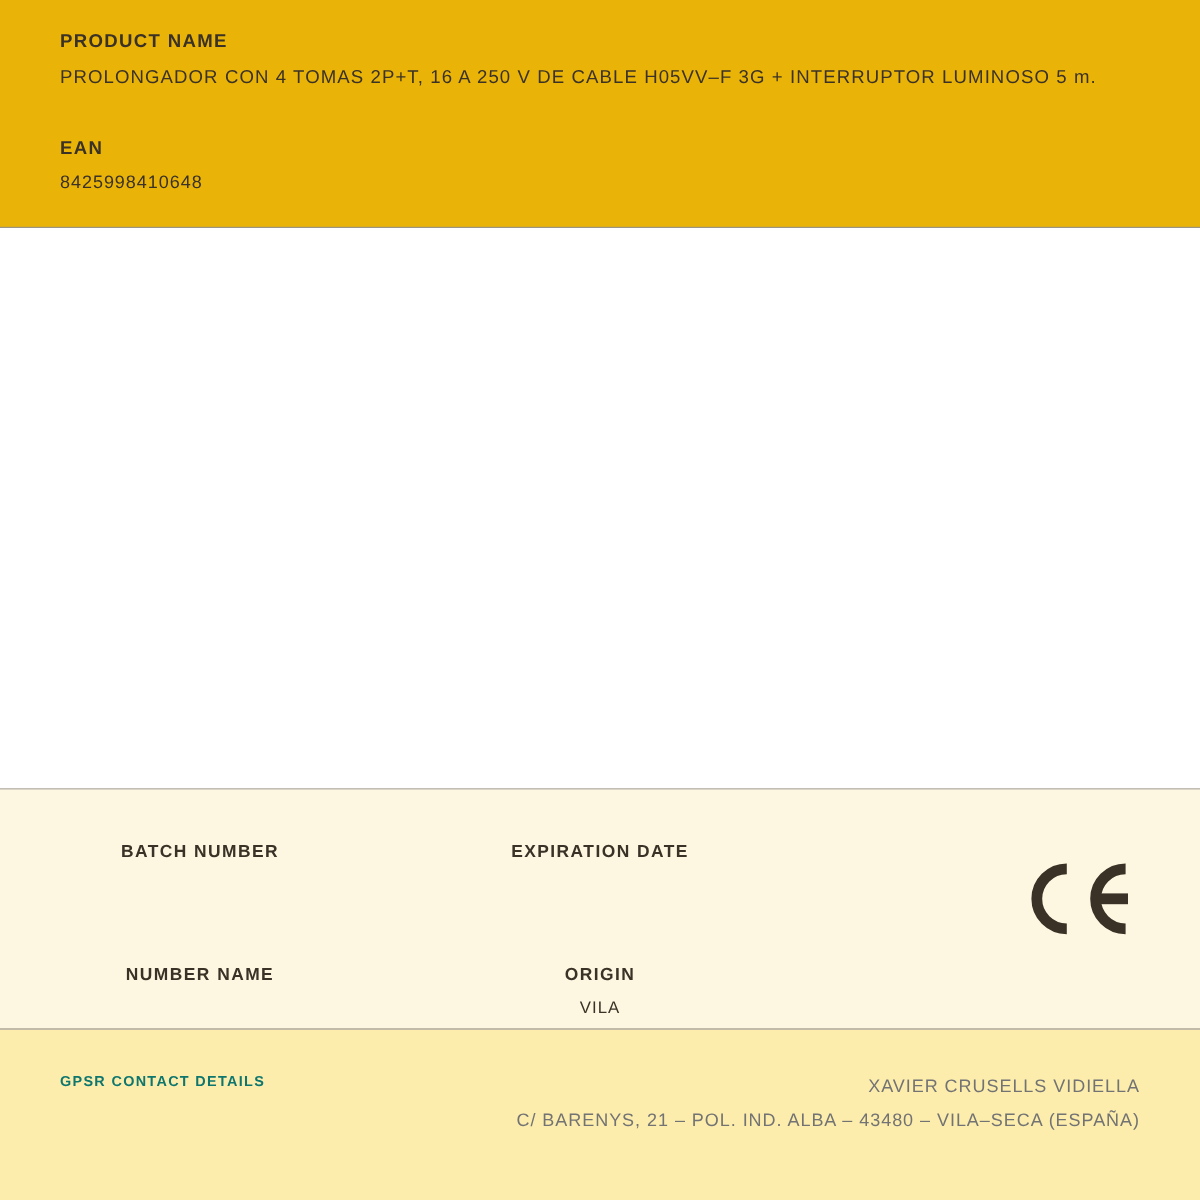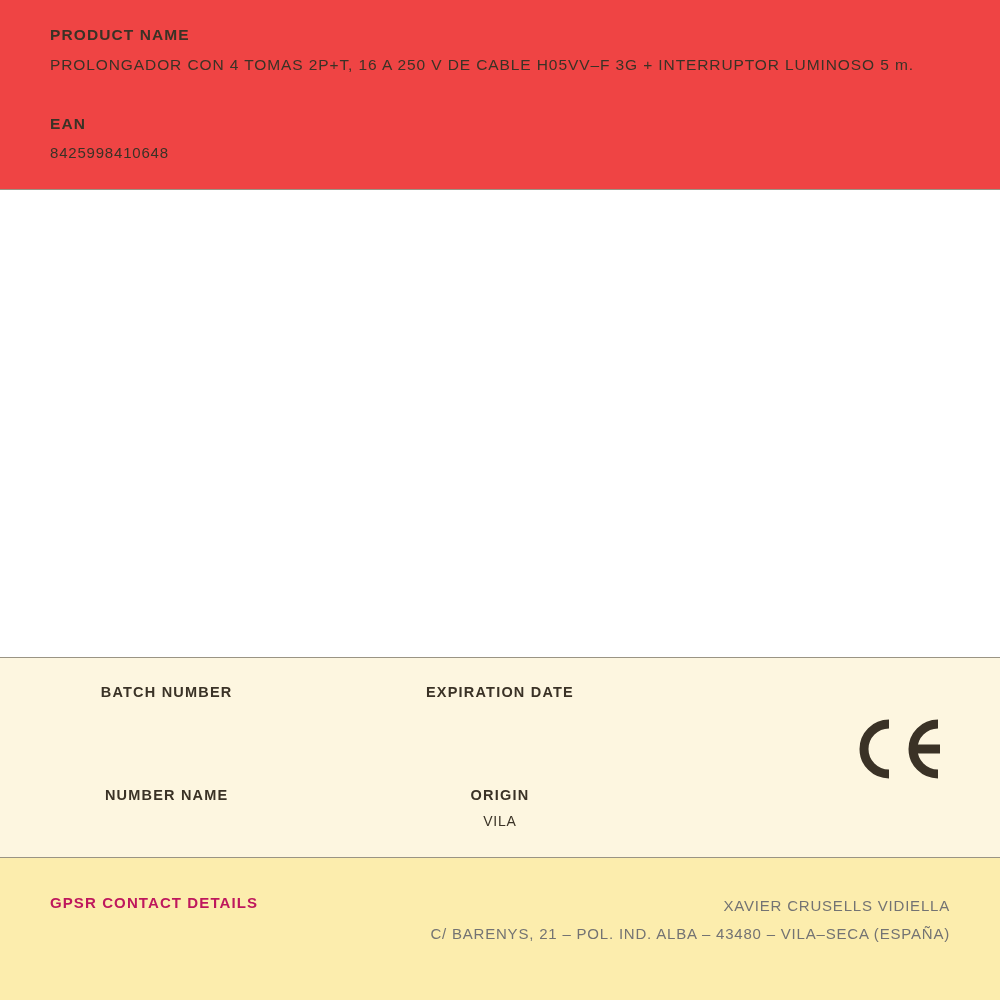--- a/index.html
+++ b/index.html
@@ -18,21 +18,21 @@
   .sheet {
     width: 1000px;
     height: 1000px;
     display: flex;
     flex-direction: column;
     position: relative;
   }
 
   
   .header {
-    background: #ef4444;
+    background: #eab308;
     padding: 26px 50px 22px 50px;
     border-bottom: 1px solid #9a9484;
     height: 190px;
   }
   .field-label {
     font-size: 15.5px;
     font-weight: bold;
     letter-spacing: 1.1px;
     color: #3a3226;
     margin: 0 0 10px 0;
@@ -60,21 +60,21 @@
     border-bottom: 1px solid #9a9484;
     position: relative;
   }
 
   
   .info {
     background: #fdf6e0;
     border-bottom: 1px solid #9a9484;
     height: 200px;
     position: relative;
-    padding-top: 26px;
+    padding-top: 44px;
   }
   .info-grid {
     display: flex;
     width: 100%;
   }
   .info-col {
     width: 33.333%;
     text-align: center;
   }
   .info-col.spacer { width: 33.333%; }
@@ -106,24 +106,24 @@
   
   .footer {
     background: #fcedad;
     height: 142px;
     padding: 34px 50px 0 50px;
     display: flex;
     justify-content: space-between;
     align-items: flex-start;
   }
   .gpsr-label {
-    font-size: 15px;
+    font-size: 12px;
     font-weight: bold;
     letter-spacing: 1.1px;
-    color: #be185d;
+    color: #0f766e;
     padding-top: 2px;
     white-space: nowrap;
   }
   .gpsr-lines {
     text-align: right;
     font-size: 15px;
     letter-spacing: 0.8px;
     color: #737373;
     line-height: 1.85;
   }

